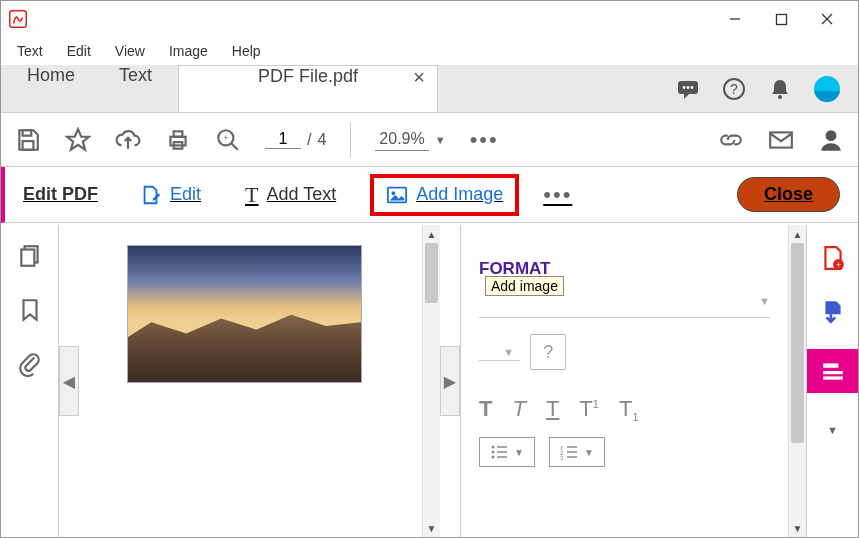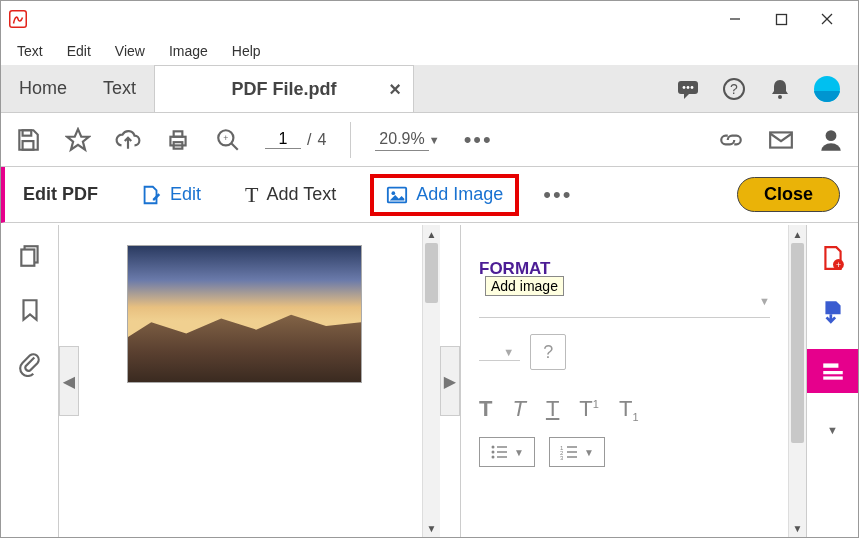--- a/index.html
+++ b/index.html
@@ -4,39 +4,39 @@
 <style>
 *{box-sizing:border-box;margin:0;padding:0;font-family:"Segoe UI",Arial,sans-serif;}
 body{width:859px;height:538px;background:#fff;border:1px solid #999;position:relative;overflow:hidden;}
 .titlebar{height:36px;display:flex;align-items:center;padding:0 8px;font-size:13px;color:#333;}
 .titlebar .logo{width:18px;height:18px;margin-right:8px;}
 .titlebar .spacer{flex:1;}
 .winbtn{width:46px;height:30px;display:flex;align-items:center;justify-content:center;font-size:14px;color:#333;}
 .menubar{height:28px;display:flex;align-items:center;padding:0 6px;font-size:14px;color:#333;gap:4px;}
 .menubar .mi{padding:2px 10px;}
 .tabrow{height:48px;background:#e9e9e9;display:flex;align-items:stretch;border-bottom:1px solid #ccc;}
-.tabrow .tab{padding:0 18px;display:flex;align-items:center;font-size:18px;color:#444;}
+.tabrow .tab{padding:0 18px;display:flex;font-size:18px;color:#444;margin-left:8px;}
 .tabrow .tab.active{background:#fff;border-top:1px solid #ccc;border-left:1px solid #ccc;border-right:1px solid #ccc;}
-.tabrow .tabdoc{flex:0 0 260px;justify-content:center;position:relative;font-weight:bold;}
+.tabrow .tabdoc{flex:0 0 260px;justify-content:center;position:relative;}
 .tabrow .close{position:absolute;right:12px;font-size:20px;color:#555;}
 .tabrow .rightctrls{margin-left:auto;display:flex;align-items:center;gap:22px;padding-right:18px;}
 .rico{width:24px;height:24px;display:flex;align-items:center;justify-content:center;color:#555;}
 .avatar{width:26px;height:26px;border-radius:50%;background:#00c0f0;position:relative;overflow:hidden;}
 .avatar::after{content:'';position:absolute;left:0;bottom:0;width:100%;height:40%;background:#0095d0;}
 .toolbar{height:54px;border-bottom:1px solid #ccc;display:flex;align-items:center;padding:0 14px;gap:24px;color:#666;}
 .toolbar .pageinfo{display:flex;align-items:center;gap:6px;font-size:16px;color:#555;}
 .toolbar .pgin{width:36px;border:none;border-bottom:1px solid #888;text-align:center;font-size:16px;}
 .toolbar .zoom{border:none;border-bottom:1px solid #888;font-size:16px;color:#555;padding:2px 4px;}
 .toolbar .sep{width:1px;height:36px;background:#ccc;}
-.editbar{height:56px;border-bottom:1px solid #ccc;display:flex;align-items:center;padding:0 18px;gap:24px;font-size:18px;border-left:4px solid #e6008c;}
+.editbar{height:56px;border-bottom:1px solid #ccc;display:flex;align-items:center;padding:0 18px;gap:24px;font-size:18px;border-left:4px solid #e6008c;text-decoration:underline;}
 .editbar .title{font-weight:600;color:#333;margin-right:8px;}
 .editbar .btn{display:flex;align-items:center;gap:8px;padding:6px 10px;}
 .editbar .btn.blue{color:#1972d1;}
 .editbar .hl{border:4px solid #e60000;padding:6px 12px;}
-.closebtn{margin-left:auto;border:1.5px solid #444;border-radius:22px;padding:6px 26px;font-size:18px;font-weight:600;background:#eab308;}
+.closebtn{margin-left:auto;border:1.5px solid #444;border-radius:22px;padding:6px 26px;font-size:18px;font-weight:600;background:#c2410c;}
 .tooltip{position:absolute;left:484px;top:275px;background:#ffffe0;border:1px solid #888;font-size:14px;padding:1px 5px;z-index:10;}
 .work{position:absolute;top:224px;left:0;right:0;bottom:0;display:flex;}
 .leftpane{width:58px;border-right:1px solid #ccc;display:flex;flex-direction:column;align-items:center;padding-top:18px;gap:28px;}
 .midpane{flex:1;display:flex;position:relative;}
 .canvas{flex:1;background:#fff;position:relative;padding:14px 18px;}
 .thumb{width:235px;height:138px;border:1px solid #aaa;position:relative;margin-left:30px;margin-top:6px;overflow:hidden;}
 .sky{position:absolute;inset:0;background:linear-gradient(180deg,#2a3a60 0%,#6a7aaa 25%,#e8c080 45%,#f0d090 55%);}
 .land{position:absolute;left:0;right:0;bottom:0;height:55%;background:linear-gradient(180deg,#8a6a4a 0%,#5a4030 60%,#3a2a20 100%);clip-path:polygon(0 40%,10% 20%,25% 35%,40% 15%,55% 30%,70% 10%,85% 25%,100% 20%,100% 100%,0 100%);}
 .navbtn{width:20px;height:70px;background:#f0f0f0;border:1px solid #ccc;display:flex;align-items:center;justify-content:center;color:#777;align-self:center;}
 .vscroll{width:18px;background:#f2f2f2;border-left:1px solid #ddd;position:relative;}
@@ -160,21 +160,21 @@
         <line x1="15" y1="15" x2="21" y2="21" stroke="#666" stroke-width="2"></line>
         <text x="10" y="13" text-anchor="middle" font-size="8" fill="#666">+</text>
       </svg>
     </div>
   <div class="pageinfo">
     <input class="pgin" value="1" style="">
     <span>/</span>
     <span>4</span>
   </div>
   <div class="sep"></div>
-  <div style="display:flex;align-items:center;text-align:center;">
+  <div style="display:flex;align-items:center;gap:6px;text-align:center;">
     <span class="zoom">20.9%</span>
     <span style="font-size:11px;color:#666;">▼</span>
   </div>
   <div style="font-size:22px;color:#666;letter-spacing:2px;">•••</div>
   <div style="flex:1"></div>
   <div>
       <svg class="ic" viewBox="0 0 24 24">
         <path d="M9 12 A4 4 0 0 1 13 8 L17 8 A4 4 0 0 1 17 16 L15 16 M15 12 A4 4 0 0 1 11 16 L7 16 A4 4 0 0 1 7 8 L9 8" fill="none" stroke="#666" stroke-width="2"></path>
       </svg>
     </div>

